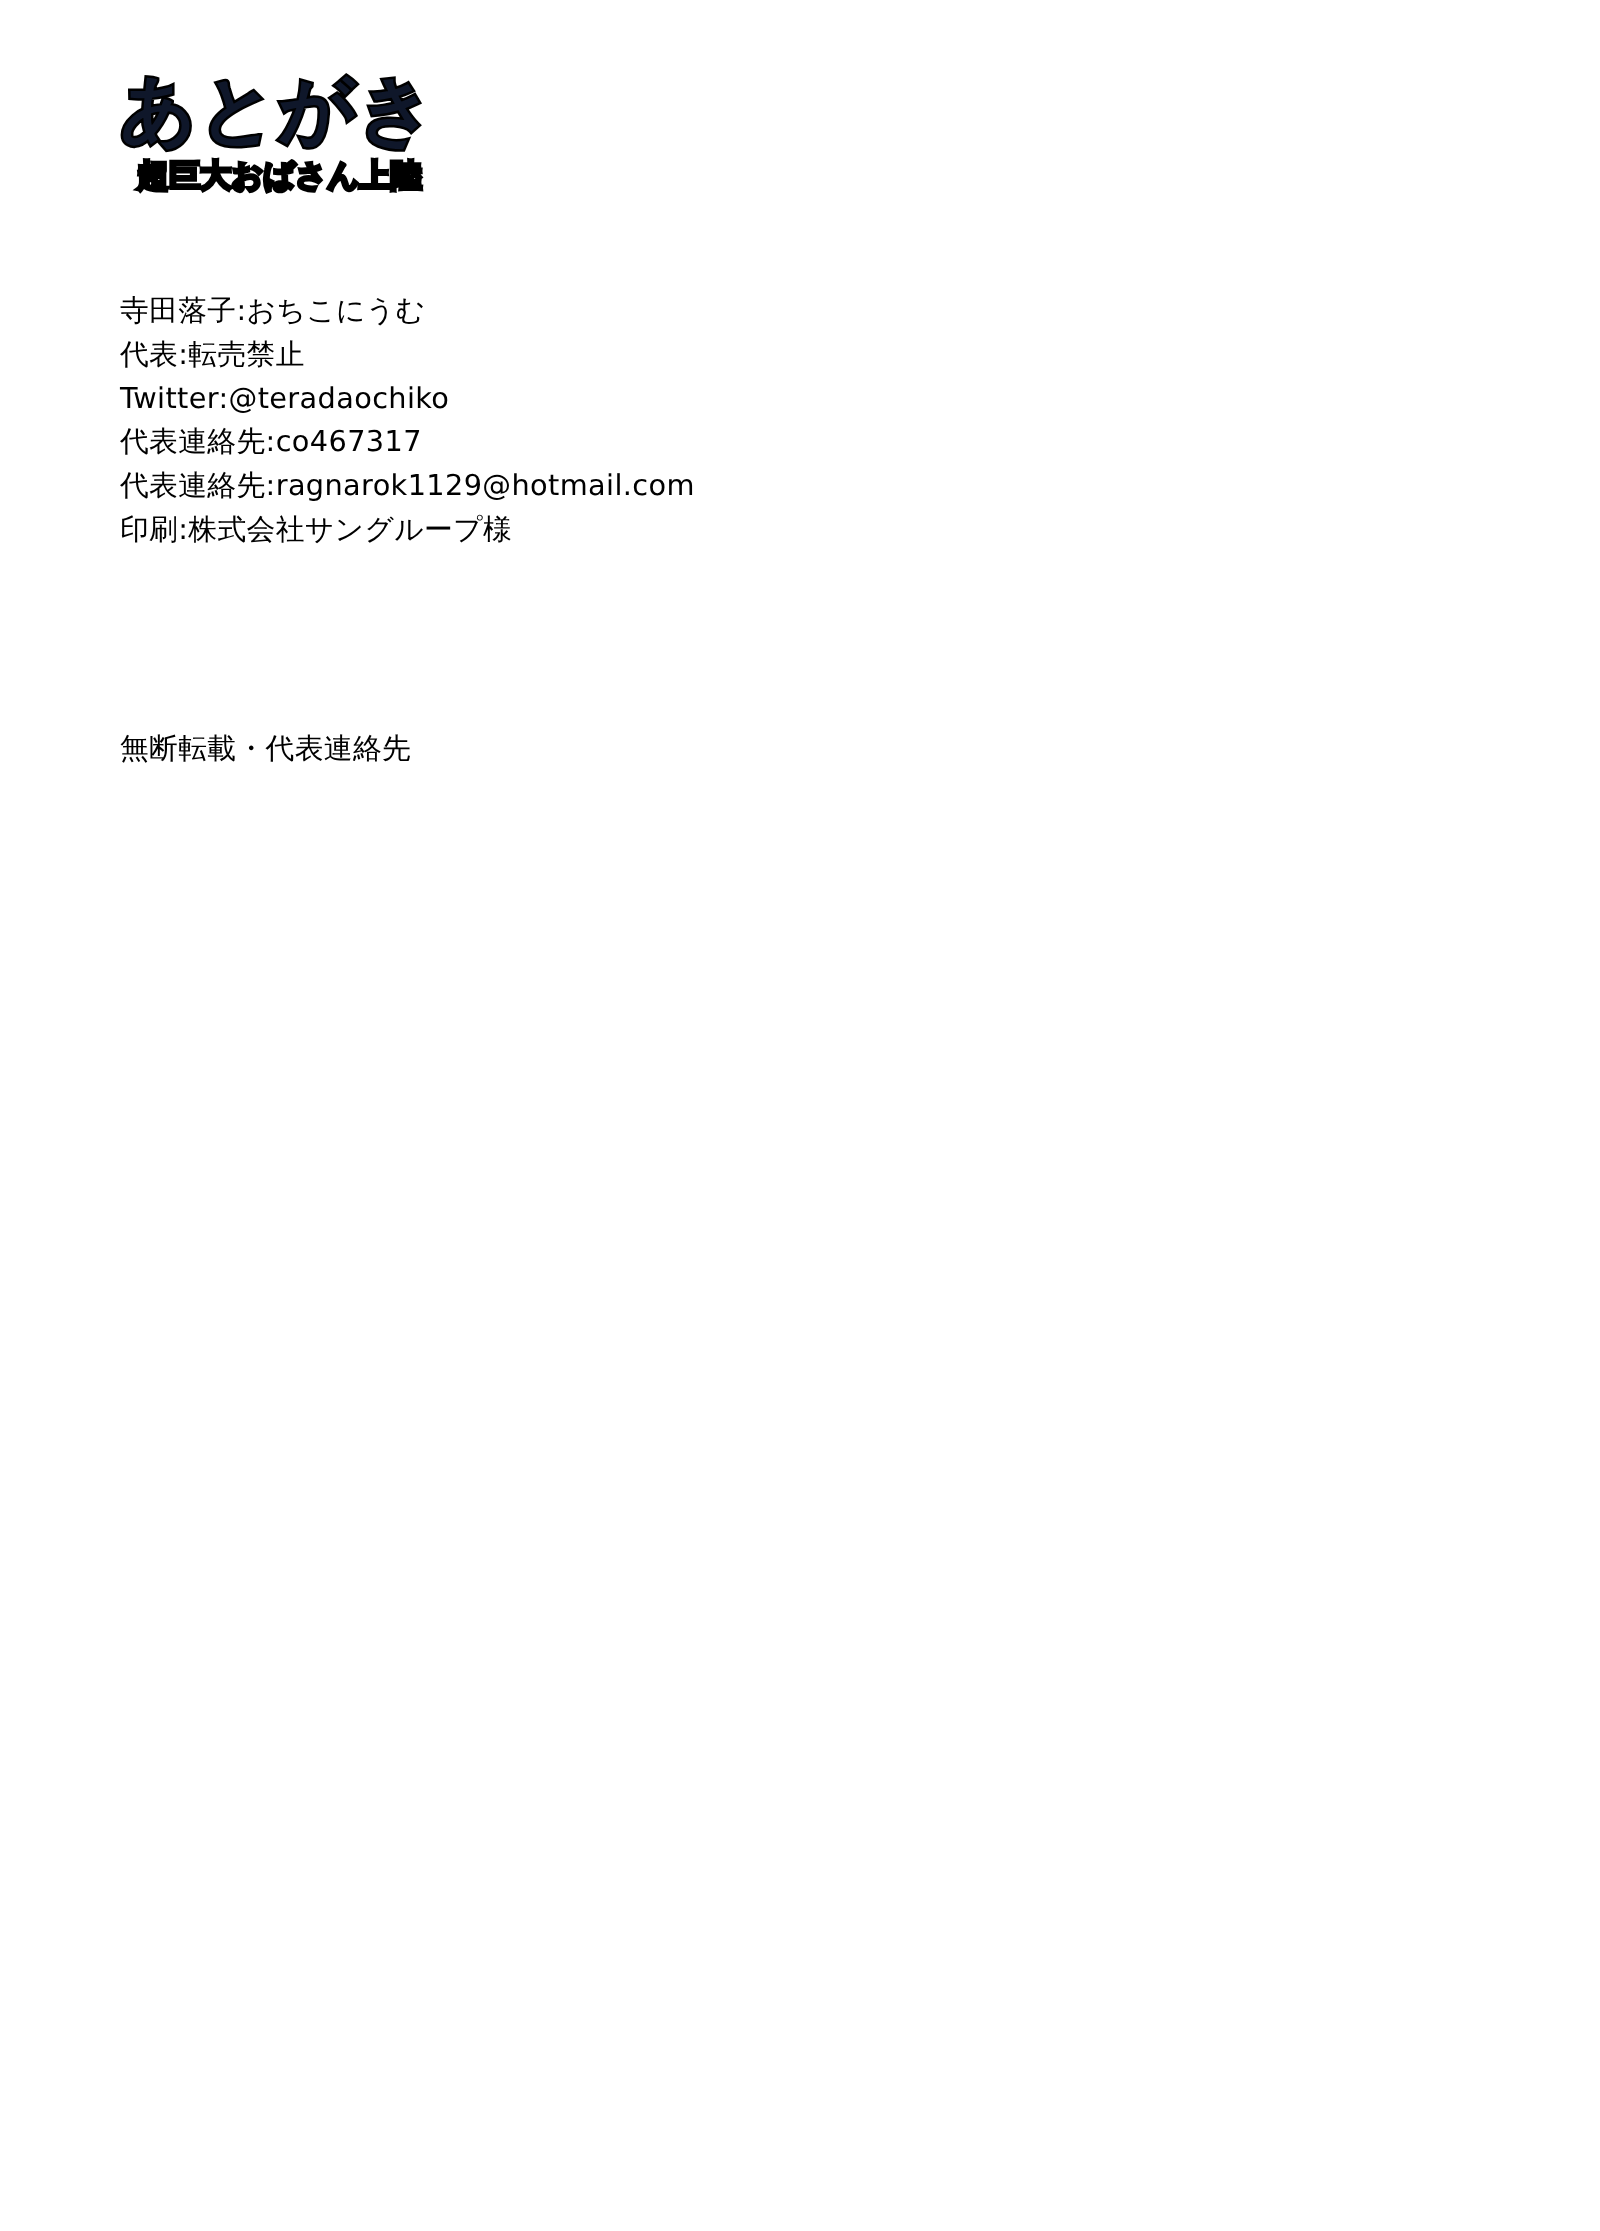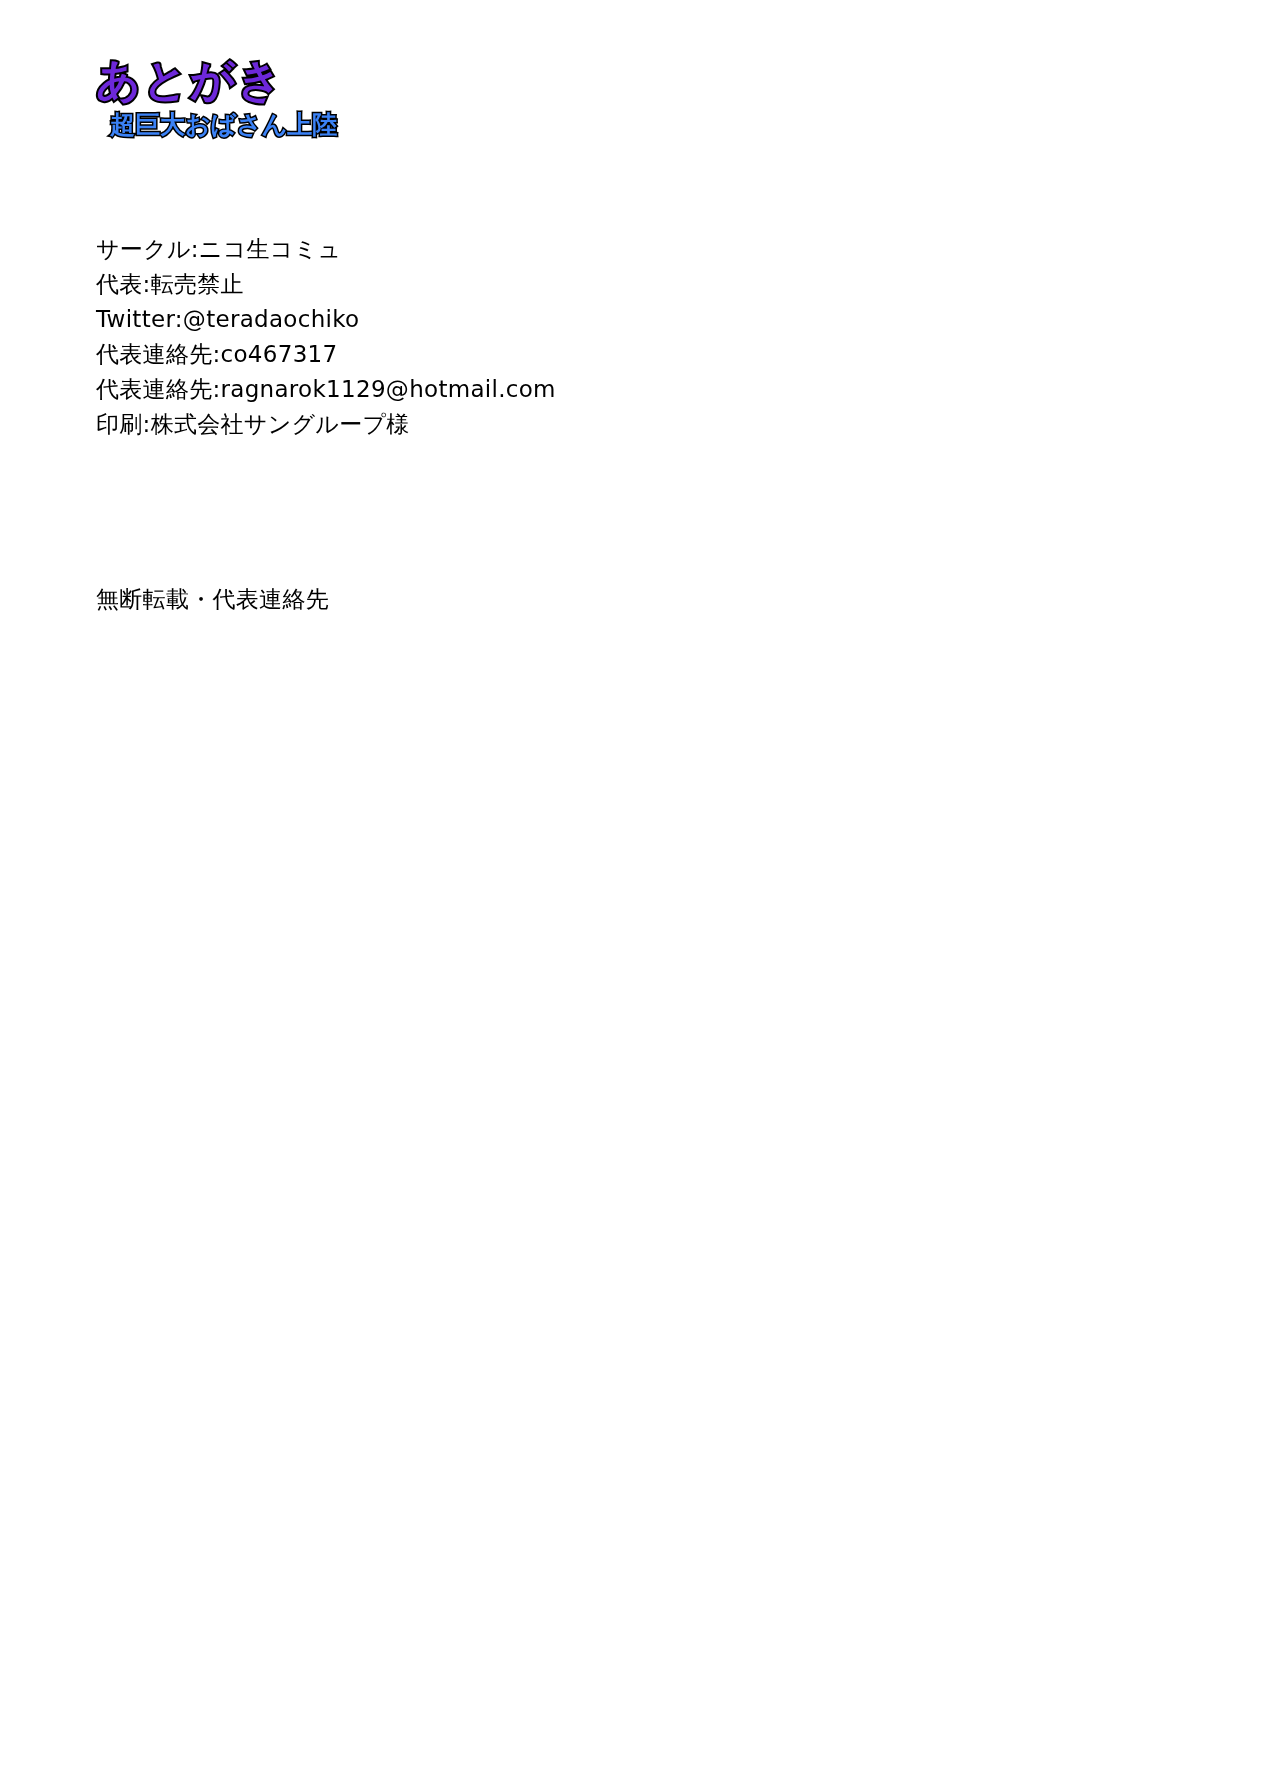--- a/index.html
+++ b/index.html
@@ -24,38 +24,38 @@
 
   
   .heading-block {
     position: absolute;
     left: 96px;
     top: 58px;
   }
 
   .afterword-title {
     font-family: Liberation Sans, sans-serif;
-    font-size: 44px;
+    font-size: 60px;
     font-weight: 700;
     line-height: 1.0;
     letter-spacing: 2px;
-    color: #6d28d9;
+    color: #0f172a;
     -webkit-text-stroke: 4px #000000;
     paint-order: stroke fill;
     margin: 0;
     white-space: nowrap;
   }
 
   .afterword-subtitle {
     font-family: "DejaVu Sans", "Liberation Sans", sans-serif;
     font-size: 25px;
     font-weight: 700;
     line-height: 1.0;
     letter-spacing: 0px;
-    color: #3b82f6;
+    color: #000000;
     -webkit-text-stroke: 3px #000000;
     paint-order: stroke fill;
     margin: 10px 0 0 14px;
     white-space: nowrap;
   }
 
   
   .credits {
     position: absolute;
     left: 96px;
@@ -89,21 +89,21 @@
 <body>
 
 <div class="page">
 
   <div class="heading-block">
     <div class="afterword-title">あとがき</div>
     <div class="afterword-subtitle">超巨大おばさん上陸</div>
   </div>
 
   <div class="credits">
-    <div class="credit-line">サークル:ニコ生コミュ</div>
+    <div class="credit-line">寺田落子:おちこにうむ</div>
     <div class="credit-line">代表:転売禁止</div>
     <div class="credit-line">Twitter:@teradaochiko</div>
     <div class="credit-line">代表連絡先:co467317</div>
     <div class="credit-line">代表連絡先:ragnarok1129@hotmail.com</div>
     <div class="credit-line">印刷:株式会社サングループ様</div>
   </div>
 
   <div class="notice">無断転載・代表連絡先</div>
 
 </div>

